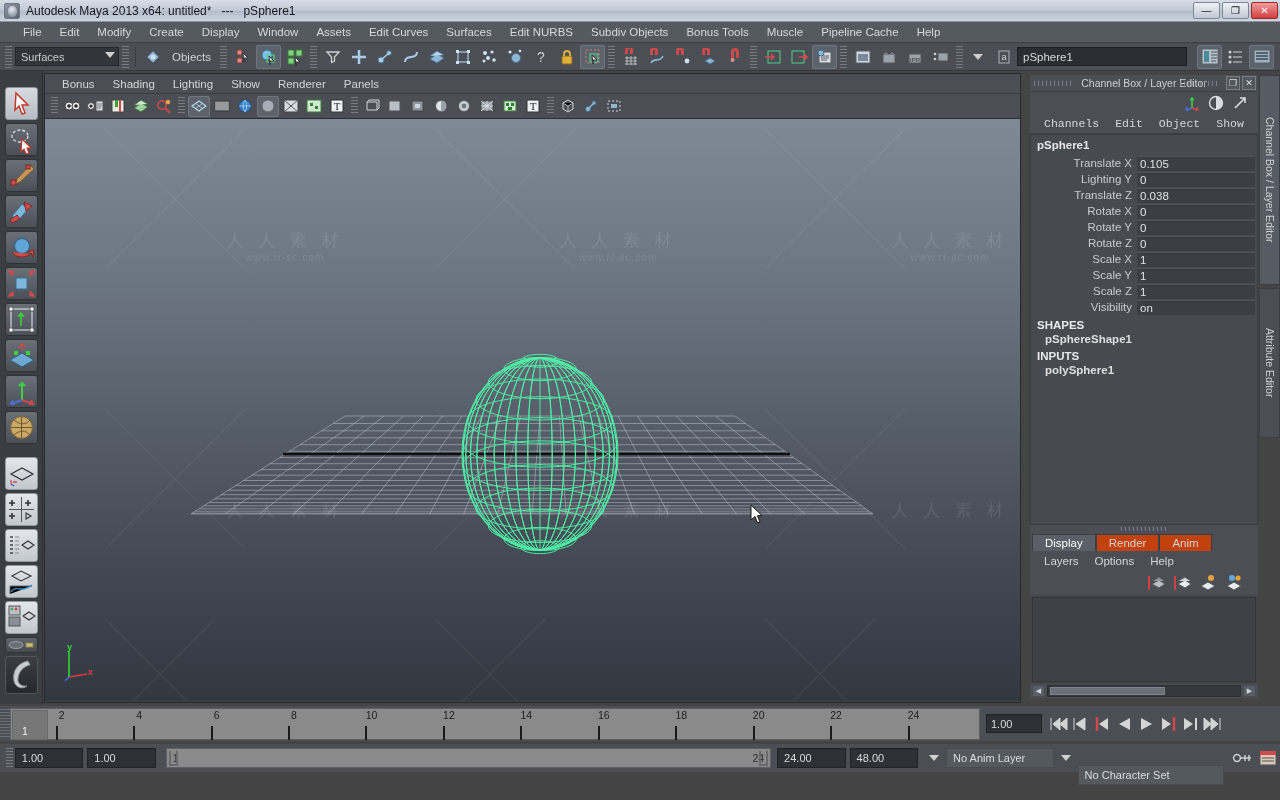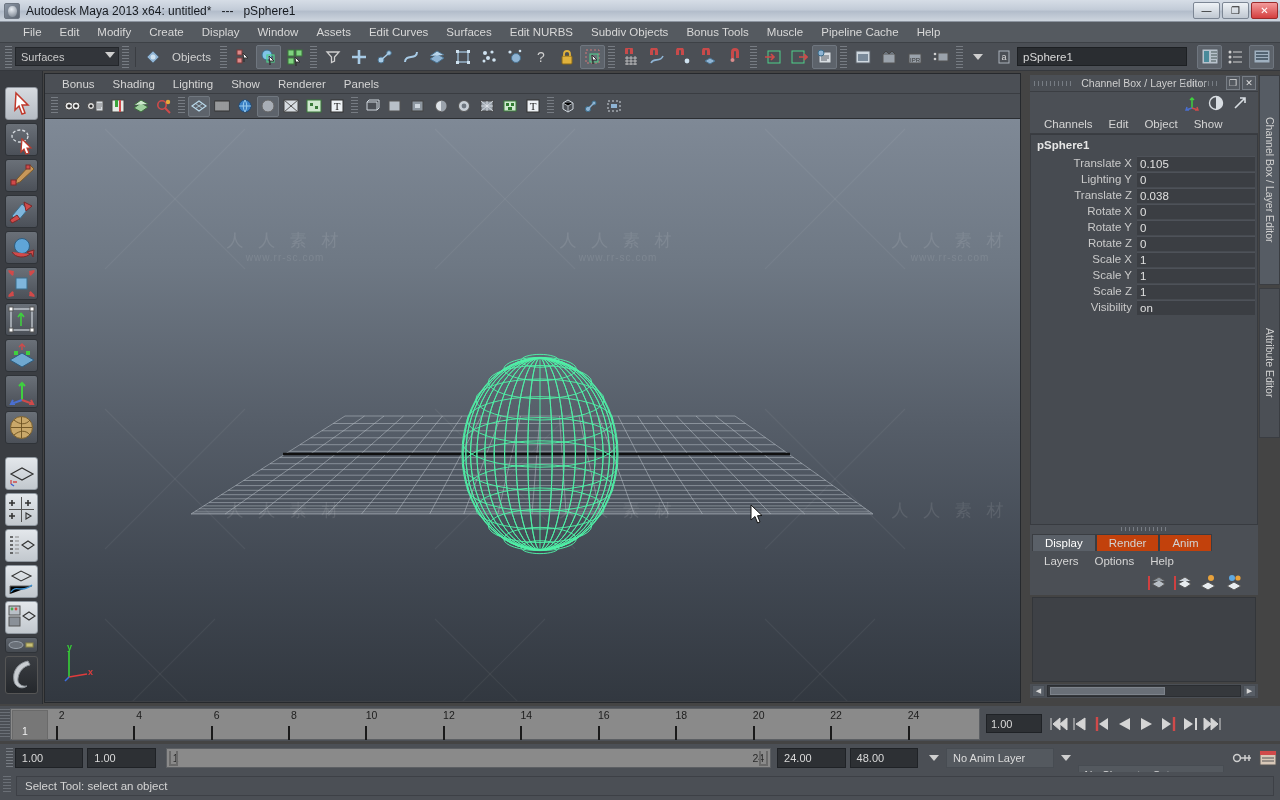--- a/index.html
+++ b/index.html
@@ -129,21 +129,21 @@
   .rp-title {
     height:17px; background:#4b4f55; display:flex; align-items:center; justify-content:center;
     font-size:10.5px; color:#cfcfcf; position:relative; border-bottom:1px solid #3b3e43;
   }
   .rp-dots{ position:absolute; left:4px; top:6px; width:40px; height:5px;
     background: repeating-linear-gradient(to right,#8a9098 0 1px, transparent 1px 4px); opacity:.7;}
   .rp-dots.r{ left:auto; right:38px; }
   .rp-winbtn{ position:absolute; top:1px; width:14px;height:14px;border:1px solid #777d85;
     display:flex;align-items:center;justify-content:center;font-size:9px;color:#ddd;background:#53585f;}
   .cb-icons{ height:22px; display:flex; align-items:center; justify-content:flex-end; gap:8px; padding-right:10px; background:#4b4f55;}
-  .cb-menubar{ height:20px; background:#4b4f55; display:flex;align-items:center;padding-left:6px;border-bottom:1px solid #3a3d42;}
+  .cb-menubar{ height:20px; background:#4b4f55; display:flex;align-items:center;padding-left:6px;border-bottom:1px solid #3a3d42;font-family:Liberation Mono, monospace;}
   .cb-menu{ padding:1px 8px; font-size:11.5px; color:#d5d5d5; }
 
   .cb-body{ background:#474b51; height:391px; border:1px solid #383b40; padding:2px; }
   .cb-objname{ font-size:11.5px; font-weight:bold; color:#e6e6e6; padding:2px 0 4px 4px; }
   .attr-row{ display:flex; height:16px; align-items:center; }
   .attr-label{ flex:1; text-align:right; padding-right:5px; font-size:11.5px; color:#cacaca; white-space:nowrap; }
   .attr-val{ width:118px; height:15px; background:#3b3e43; border-top:1px solid #4e5259;
              font-size:11.5px; color:#e0e0e0; padding-left:3px; line-height:15px; }
   .sec-head{ font-size:11.5px; font-weight:bold; color:#e8e8e8; padding:4px 0 1px 4px;}
   .sec-item{ font-size:11.5px; font-weight:bold; color:#dedede; padding:1px 0 1px 12px;}
@@ -903,20 +903,26 @@
             <div class="attr-val">1</div>
           </div>
           <div class="attr-row">
             <div class="attr-label">Scale Z</div>
             <div class="attr-val">1</div>
           </div>
           <div class="attr-row">
             <div class="attr-label">Visibility</div>
             <div class="attr-val">on</div>
           </div>
+        </div>
+      <div id="cb-sections">
+          <div class="sec-head">SHAPES</div>
+          <div class="sec-item">pSphereShape1</div>
+          <div class="sec-head">INPUTS</div>
+          <div class="sec-item">polySphere1</div>
         </div>
     </div>
 
     <div class="cb-hgrip">
         <i></i>
       </div>
 
     <div class="layer-tabs" id="layer-tabs">
         <div class="ltab sel">Display</div>
         <div class="ltab">Render</div>
@@ -1089,20 +1095,14 @@
     </div>
     <div class="tbtn">
       <svg class="ic" width="22" height="18" viewBox="0 0 22 18">
         <rect x="3" y="2" width="16" height="14" fill="#d8c8b8" stroke="#555"></rect>
         <rect x="3" y="2" width="16" height="4" fill="#d04a4a"></rect>
         <path d="M5 9h12M5 12h12" stroke="#555" stroke-width="1"></path>
       </svg>
     </div>
   </div>
 
-  <div class="cmdrow">
-    <span class="cmd-grip"></span>
-    <div class="cmd-field">
-      <span>Select Tool: select an object</span>
-    </div>
-  </div>
 
 </div>
 
 </body></html>

